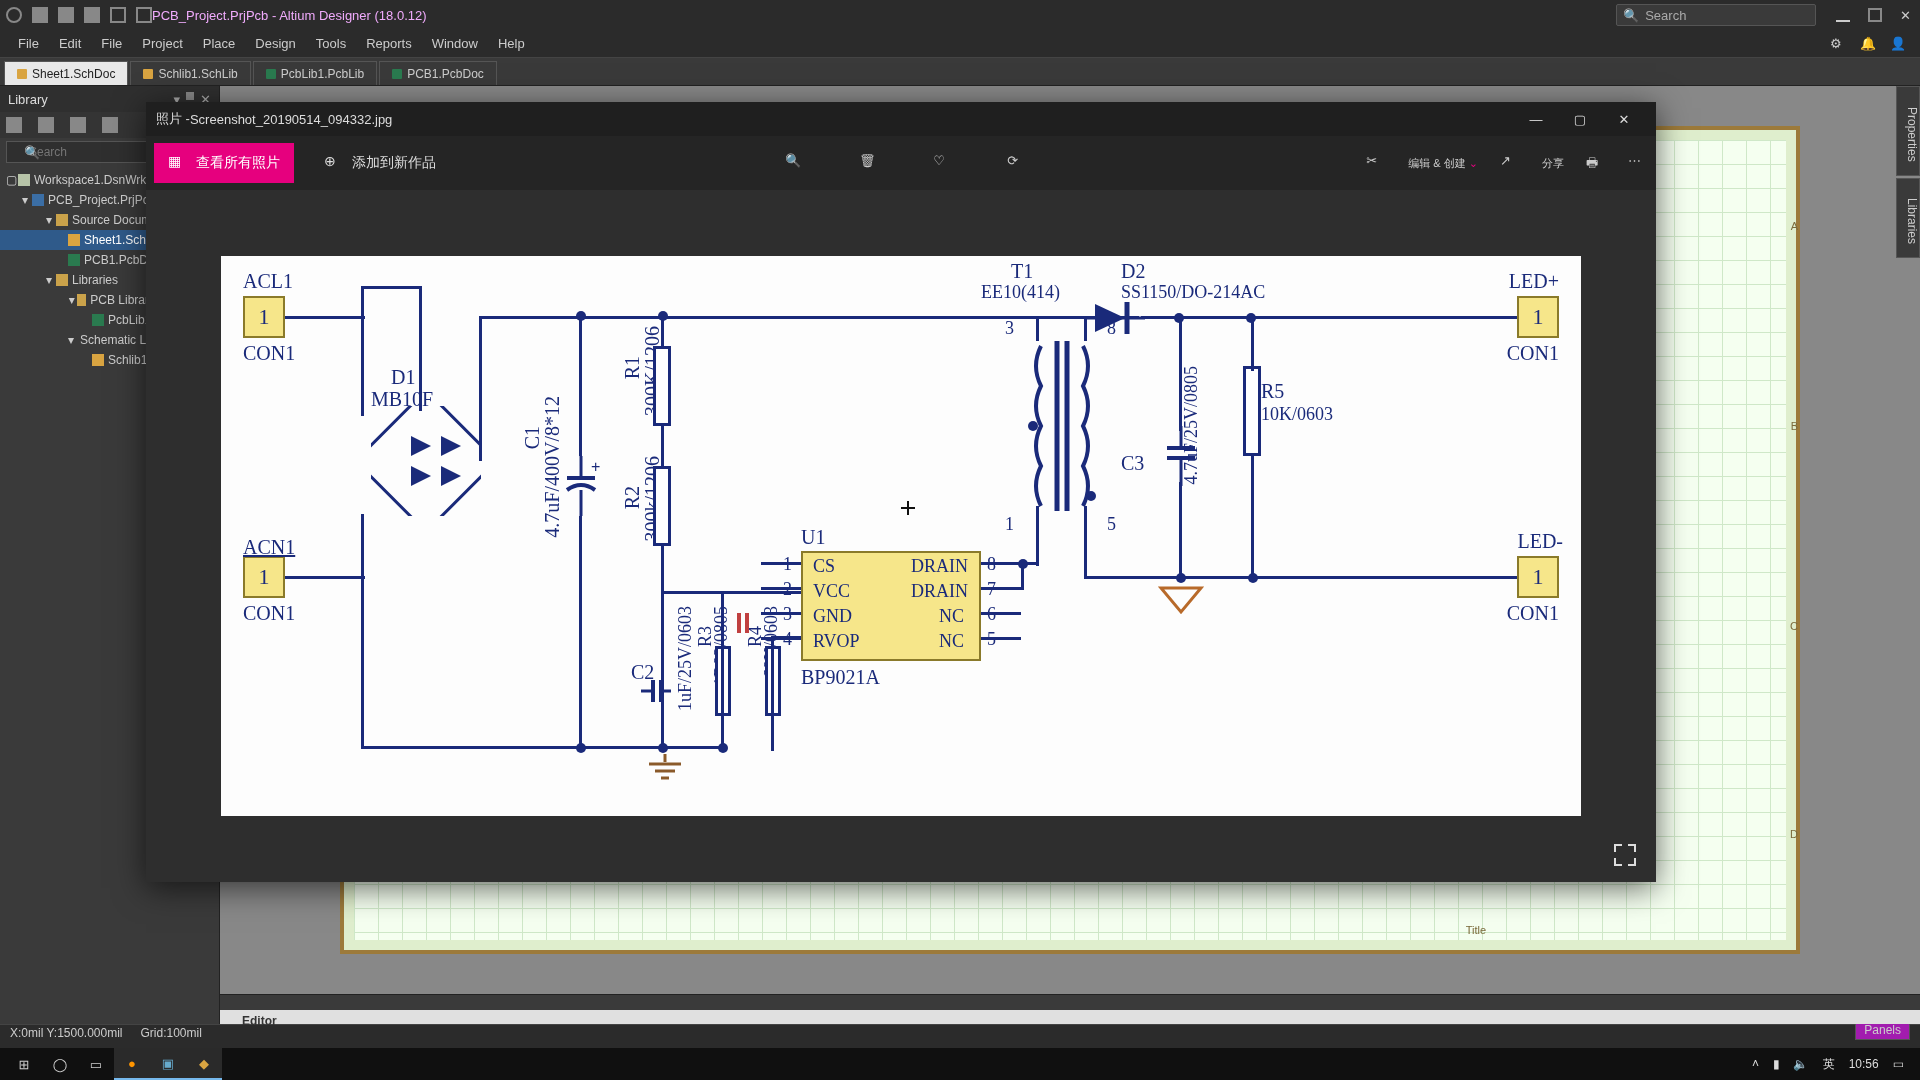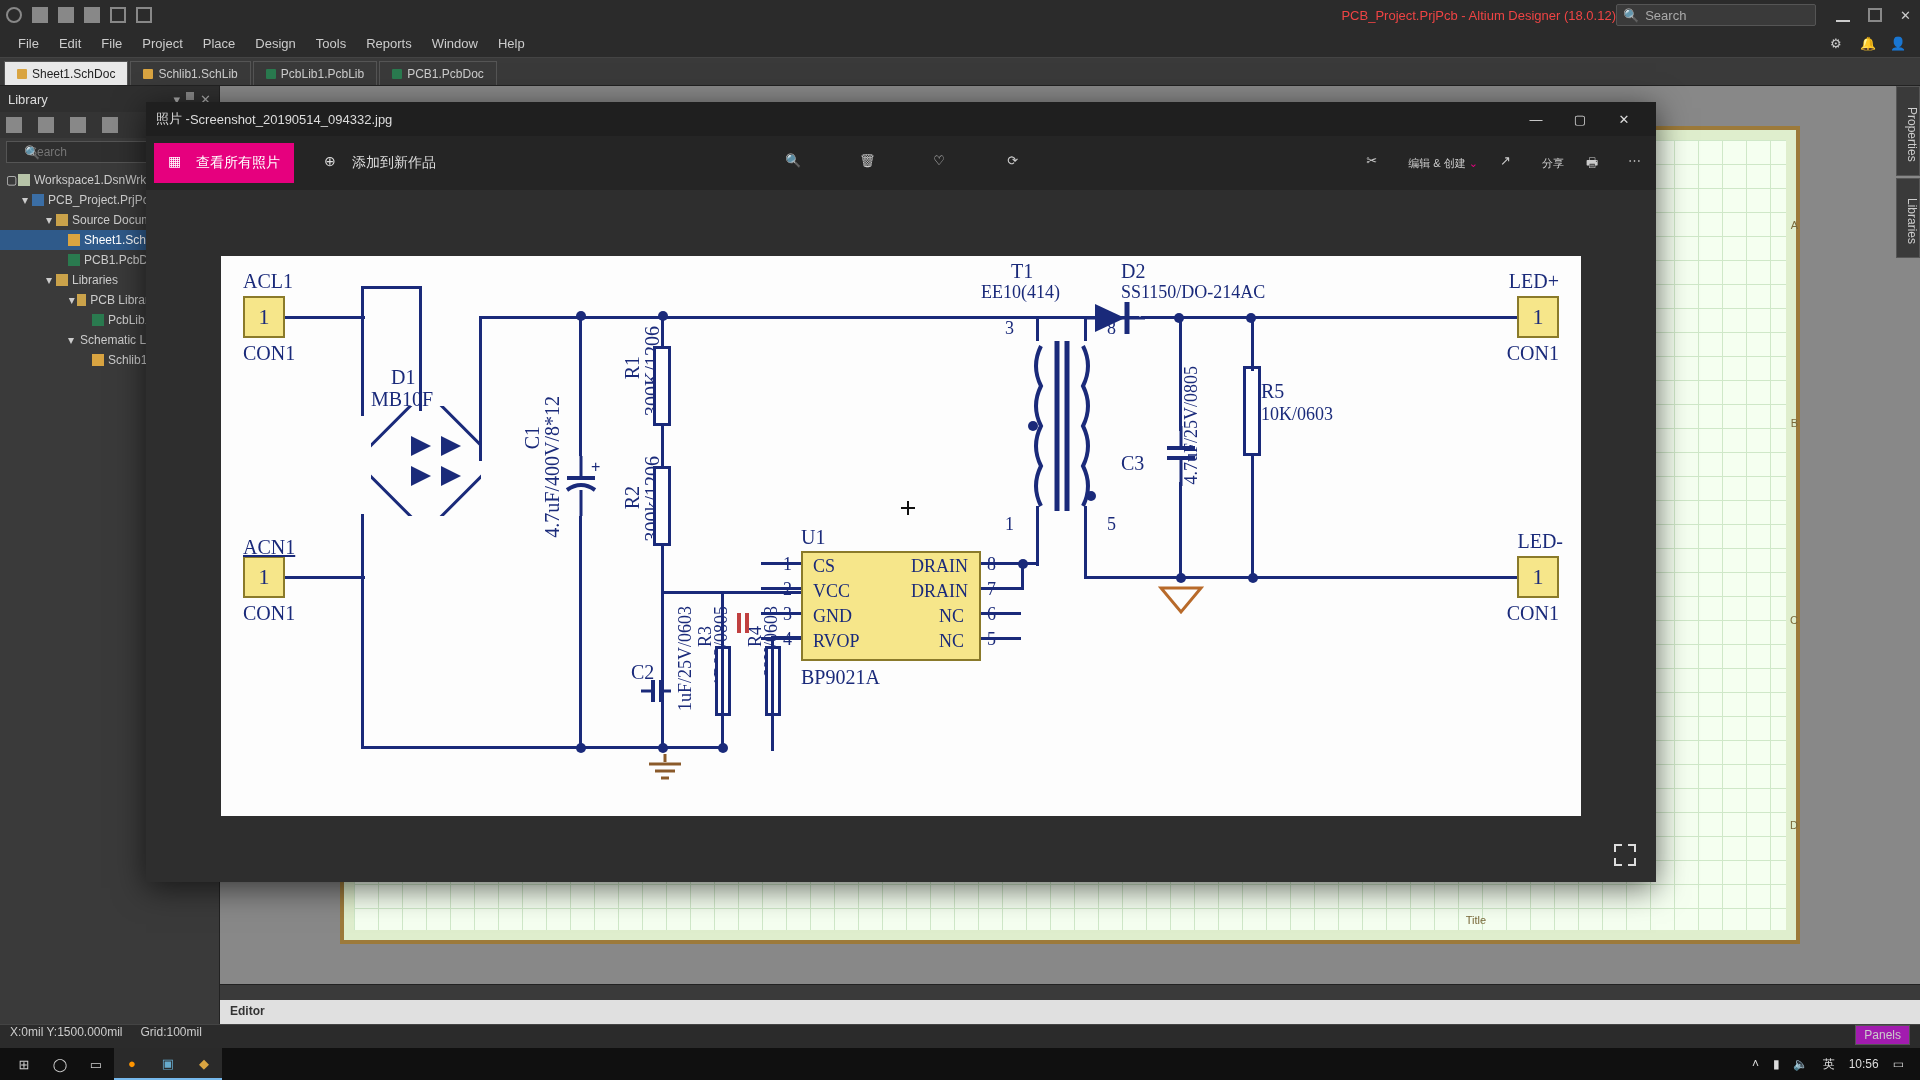--- a/index.html
+++ b/index.html
@@ -2,21 +2,21 @@
 <html><head>
 <meta charset="utf-8">
 <style>
 * { margin: 0; padding: 0; box-sizing: border-box; font-family: "Segoe UI", Tahoma, sans-serif; }
 html, body { width: 1920px; height: 1080px; overflow: hidden; background: #2b2b2b; color: #ccc; font-size: 13px; }
 
 
 #titlebar { height: 30px; background: #2b2b2b; display: flex; align-items: center; padding: 0 6px; }
 #titlebar .left-icons { display: flex; gap: 10px; align-items: center; }
 #titlebar .left-icons span { width: 16px; height: 16px; display: inline-block; }
-#titlebar .title { flex: 1; text-align: right; color: #ef4444; font-size: 13px; }
+#titlebar .title { flex: 1; text-align: left; color: #f0abfc; font-size: 13px; }
 #titlebar .search { width: 200px; height: 22px; background: #3a3a3a; border: 1px solid #555; border-radius: 2px; display: flex; align-items: center; padding: 0 6px; color: #aaa; }
 #titlebar .win-controls { display: flex; gap: 18px; margin-left: 20px; align-items: center; }
 #titlebar .win-controls span { width: 14px; height: 14px; display: inline-block; }
 
 
 #menubar { height: 28px; background: #2b2b2b; display: flex; align-items: center; padding: 0 8px; border-bottom: 1px solid #444; }
 #menubar .menu-item { padding: 4px 10px; color: #ccc; cursor: default; }
 #menubar .right-icons { margin-left: auto; display: flex; gap: 14px; align-items: center; padding-right: 6px; }
 #menubar .right-icons span { width: 16px; height: 16px; display: inline-block; }
 
@@ -71,24 +71,24 @@
     linear-gradient(#cfe8c8 1px, transparent 1px),
     linear-gradient(90deg, #cfe8c8 1px, transparent 1px);
   background-size: 24px 24px;
   border: 14px solid #dfeecd;
   position: relative;
 }
 #schematic-sheet::before { content: ""; position: absolute; inset: -14px; border: 4px solid #9c7a3a; pointer-events: none; }
 .sheet-zone { position: absolute; font-size: 11px; color: #7a6a3a; }
 
 #canvas-wrap .scrollbar-h { height: 16px; background: #3a3a3a; border-top: 1px solid #222; }
-#canvas-wrap .editor-bar  { height: 24px; background: #e0e0e0; color: #333; font-size: 12px; font-weight: bold; padding: 4px 10px; }
-
-
-#statusbar { height: 24px; background: #2b2b2b; border-top: 1px solid #444; display: flex; align-items: flex-start; padding: 0 10px; font-size: 12px; }
+#canvas-wrap .editor-bar  { height: 14px; background: #e0e0e0; color: #333; font-size: 12px; font-weight: bold; padding: 4px 22px; }
+
+
+#statusbar { height: 24px; background: #2b2b2b; border-top: 1px solid #444; display: flex; align-items: flex-end; padding: 8px 10px; font-size: 12px; }
 #statusbar .seg { padding-right: 18px; }
 #statusbar .panels-btn { margin-left: auto; padding: 2px 8px; background: #a21caf; border: 1px solid #555; }
 
 
 #taskbar { height: 32px; background: #101010; display: flex; align-items: center; padding: 0 6px; }
 #taskbar .tb-item { width: 36px; height: 32px; display: flex; align-items: center; justify-content: center; }
 #taskbar .tb-item.active { border-bottom: 2px solid #76b9ed; background: #2a2a2a; }
 #taskbar .tray { margin-left: auto; display: flex; align-items: center; gap: 14px; color: #ddd; font-size: 12px; padding-right: 10px; }
 
 

